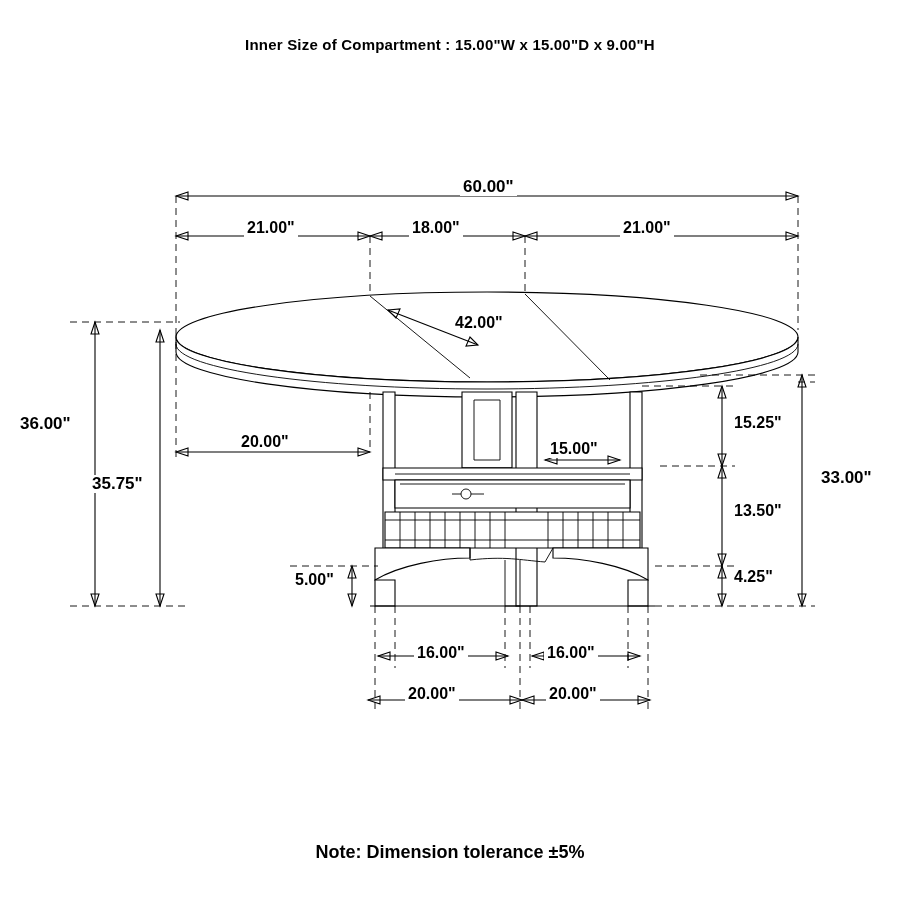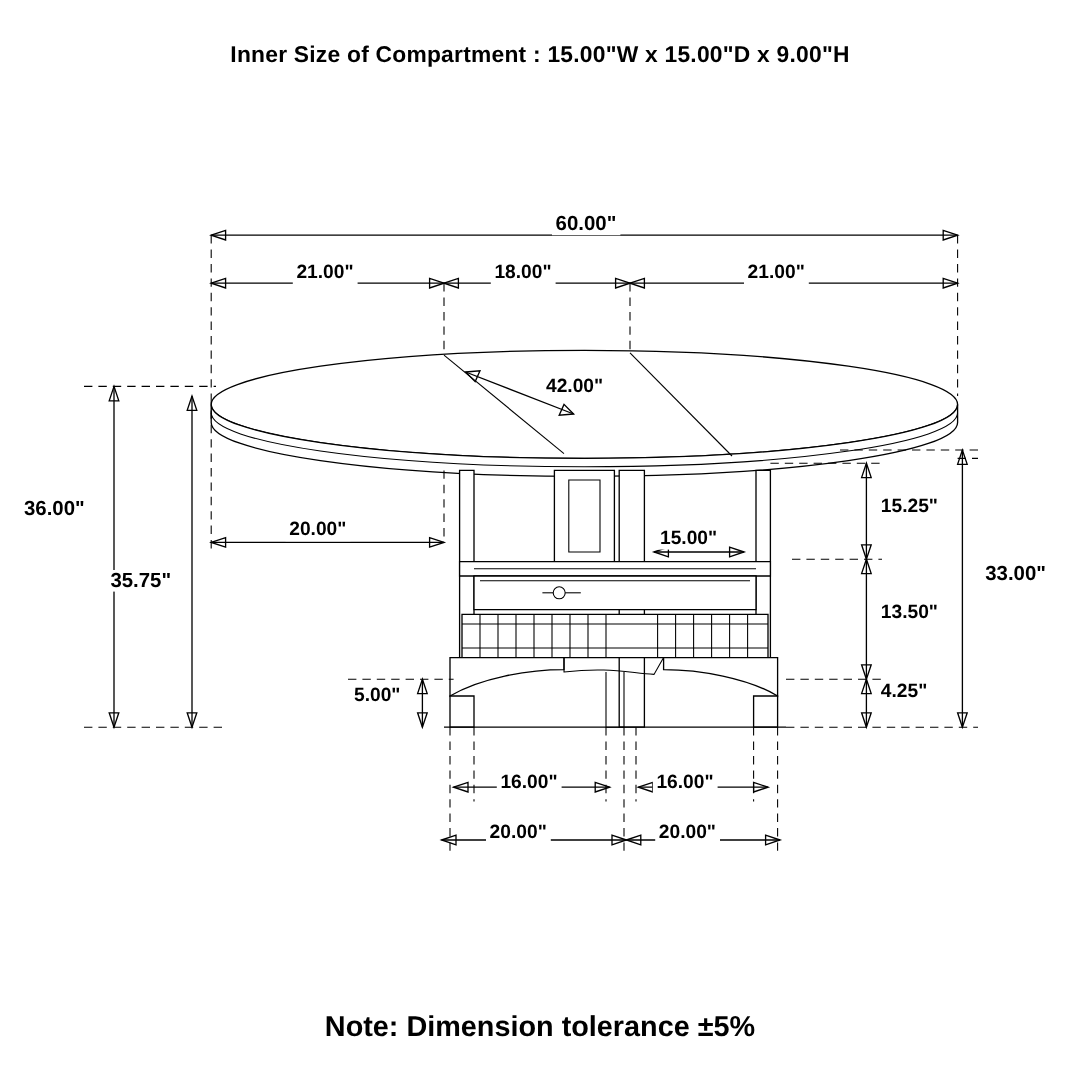--- a/index.html
+++ b/index.html
@@ -16,32 +16,32 @@
     height: 900px;
     background: #ffffff;
     overflow: hidden;
   }
   .title {
     position: absolute;
     left: 0;
     top: 36px;
     width: 900px;
     text-align: center;
-    font-size: 19px;
+    font-size: 15px;
     font-weight: bold;
     color: #000;
     letter-spacing: 0.2px;
   }
   .note {
     position: absolute;
     left: 0;
     top: 842px;
     width: 900px;
     text-align: center;
-    font-size: 24px;
+    font-size: 18px;
     font-weight: bold;
     color: #000;
   }
   .dimlabel {
     position: absolute;
     font-size: 16px;
     font-weight: bold;
     color: #000;
     white-space: nowrap;
     background: #ffffff;

